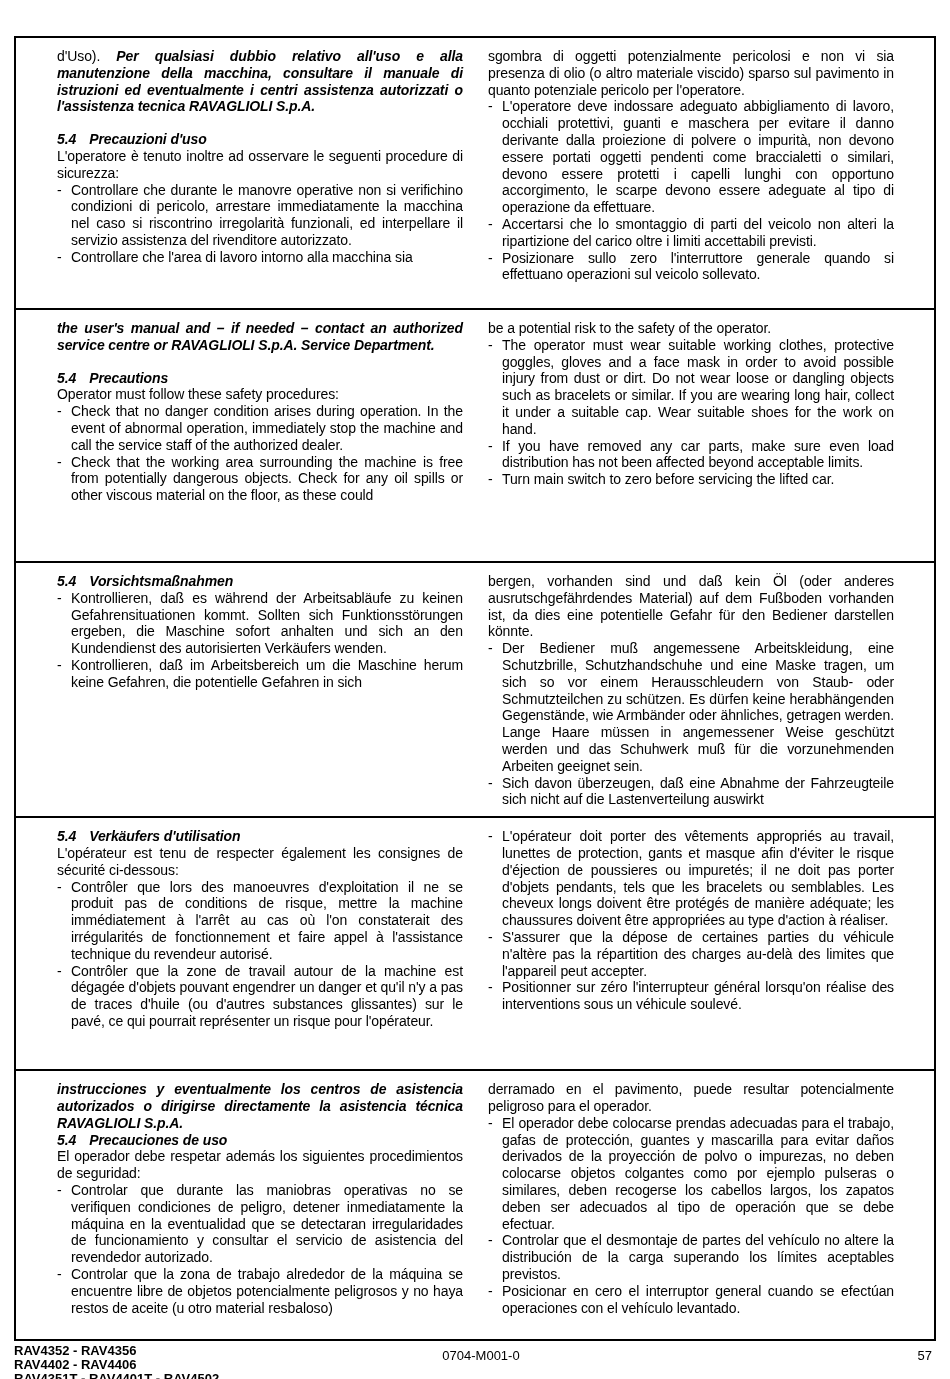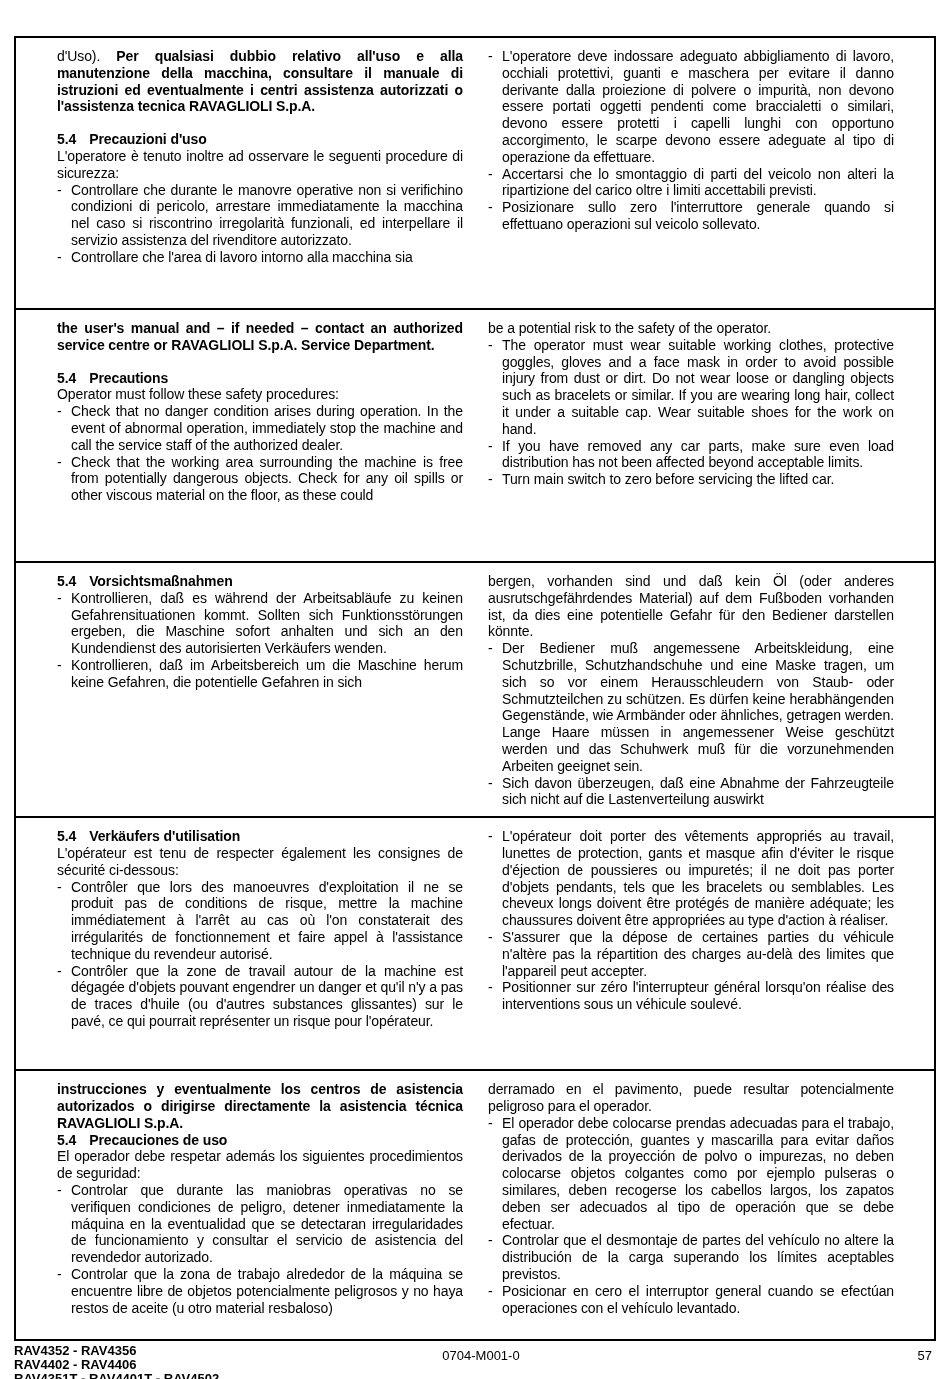--- a/index.html
+++ b/index.html
@@ -17,21 +17,21 @@
     padding:10px 40px 8px 41px; border-bottom:2px solid #000;
   }
   .section:last-child { border-bottom:none; flex:1 1 auto; }
   .sec-0 { min-height:272px; }
   .sec-1, .sec-2, .sec-3 { min-height:253px; }
   .col { width:406px; font-size:14px; line-height:1.2; letter-spacing:-0.1px; }
   .col-left { margin-right:25px; }
   .block { text-align:justify; }
   .block.h { text-align:left; font-weight:bold; }
   .h .run-1 { margin-left:13px; }
-  .b { font-weight:bold; }
+  .b { font-weight:bold;font-style:italic; }
   .gap-before { margin-top:16px; }
   .li { position:relative; padding-left:14px; }
   .li .marker { position:absolute; left:0; top:0; }
   .footer-models {
     position:absolute; left:14px; top:1344px; font-weight:bold;
     font-size:13px; line-height:14px; white-space:nowrap;
   }
   .footer-code {
     position:absolute; left:12px; right:0; top:1348px; text-align:center; font-size:13px;
   }
@@ -46,20 +46,21 @@
   <div class="frame" id="frame">
       <div class="section sec-0">
         <div class="col col-left">
           <div class="block p"><span class="run run-0">d'Uso).</span><span class="run run-1 b"> Per qualsiasi dubbio relativo all'uso e alla manutenzione della macchina, consultare il manuale di istruzioni ed eventualmente i centri assistenza autorizzati o l'assistenza tecnica RAVAGLIOLI S.p.A.</span></div>
           <div class="block h gap-before"><span class="run run-0 b">5.4</span><span class="run run-1 b">Precauzioni d'uso</span></div>
           <div class="block p"><span class="run run-0">L'operatore è tenuto inoltre ad osservare le seguenti procedure di sicurezza:</span></div>
           <div class="block li"><span class="marker">-</span><span class="run run-0">Controllare che durante le manovre operative non si verifichino condizioni di pericolo, arrestare immediatamente la macchina nel caso si riscontrino irregolarità funzionali, ed interpellare il servizio assistenza del rivenditore autorizzato.</span></div>
           <div class="block li"><span class="marker">-</span><span class="run run-0">Controllare che l'area di lavoro intorno alla macchina sia</span></div>
         </div>
         <div class="col col-right">
+          <div class="block p"><span class="run run-0">sgombra di oggetti potenzialmente pericolosi e non vi sia presenza di olio (o altro materiale viscido) sparso sul pavimento in quanto potenziale pericolo per l'operatore.</span></div>
           <div class="block li"><span class="marker">-</span><span class="run run-0">L'operatore deve indossare adeguato abbigliamento di lavoro, occhiali protettivi, guanti e maschera per evitare il danno derivante dalla proiezione di polvere o impurità, non devono essere portati oggetti pendenti come braccialetti o similari, devono essere protetti i capelli lunghi con opportuno accorgimento, le scarpe devono essere adeguate al tipo di operazione da effettuare.</span></div>
           <div class="block li"><span class="marker">-</span><span class="run run-0">Accertarsi che lo smontaggio di parti del veicolo non alteri la ripartizione del carico oltre i limiti accettabili previsti.</span></div>
           <div class="block li"><span class="marker">-</span><span class="run run-0">Posizionare sullo zero l'interruttore generale quando si effettuano operazioni sul veicolo sollevato.</span></div>
         </div>
       </div>
       <div class="section sec-1">
         <div class="col col-left">
           <div class="block p"><span class="run run-0 b">the user's manual and – if needed – contact an authorized service centre or RAVAGLIOLI S.p.A. Service Department.</span></div>
           <div class="block h gap-before"><span class="run run-0 b">5.4</span><span class="run run-1 b">Precautions</span></div>
           <div class="block p"><span class="run run-0">Operator must follow these safety procedures:</span></div>

